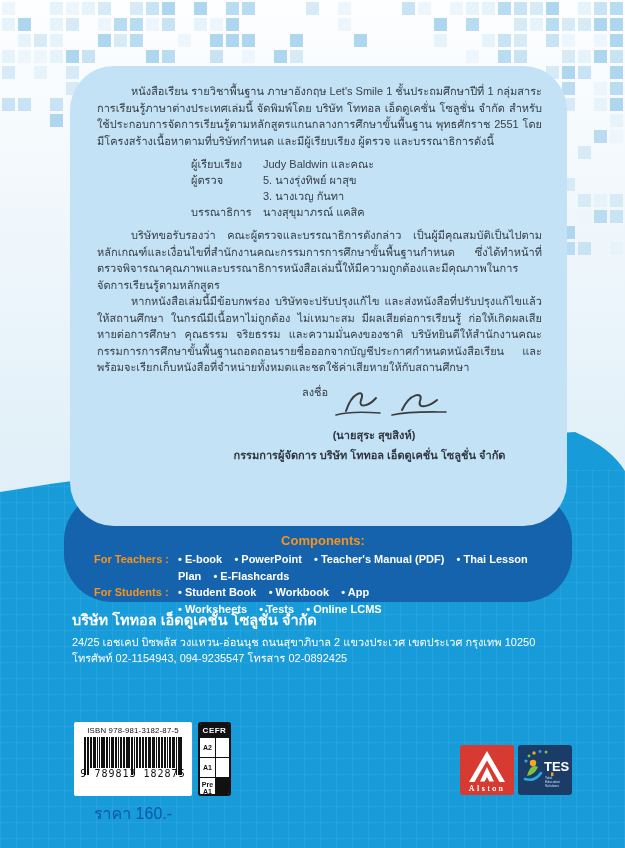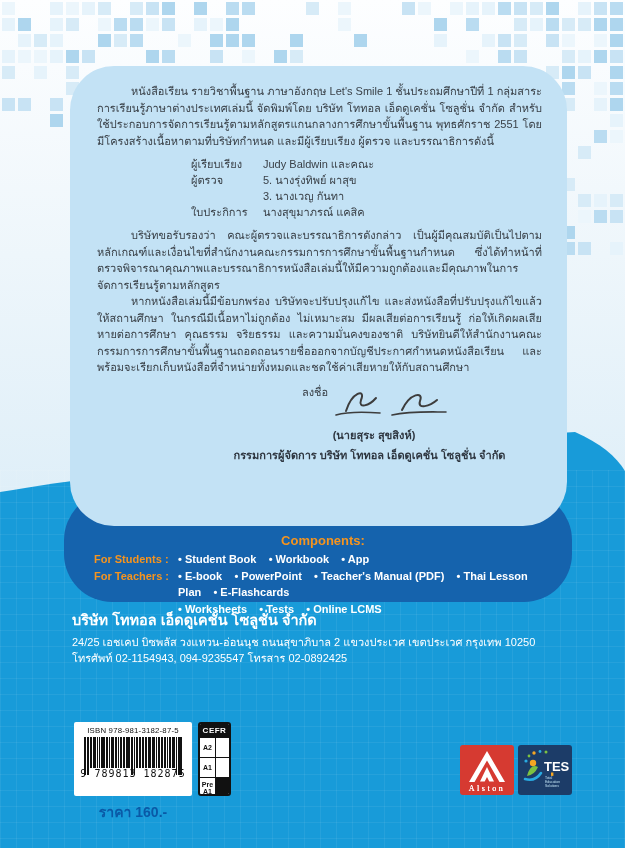--- a/index.html
+++ b/index.html
@@ -48,21 +48,21 @@
   .barcode-box{position:absolute;left:74px;top:722px;width:118px;height:74px;background:#fff;
         border-radius:2px;box-sizing:border-box;padding:4px 6px 3px 6px;}
   .isbn{font-size:7.8px;color:#111;text-align:center;letter-spacing:.2px;white-space:nowrap;}
   .bars{display:flex;align-items:flex-start;column-gap:1px;height:38px;margin-top:2px;
         justify-content:center;}
   .bar{background:#111;height:31px;}
   .bar.tall{height:38px;}
   .digits{font-family:"DejaVu Sans Mono",monospace;font-size:10px;color:#111;text-align:center;
         margin-top:-7px;background:transparent;letter-spacing:1px;white-space:nowrap;}
   .price{position:absolute;left:74px;top:801px;width:118px;text-align:center;
-        font-size:14px;font-weight:bold;color:#0a59a6;}
+        font-size:16px;font-weight:normal;color:#0a59a6;}
   
   .cefr{position:absolute;left:198px;top:722px;width:33px;height:74px;background:#fff;
         border:2px solid #111;border-radius:3px;box-sizing:border-box;overflow:hidden;}
   .cefr-head{background:#111;color:#fff;font-size:8px;font-weight:bold;text-align:center;
         line-height:13px;letter-spacing:.5px;}
   .cefr-row{display:flex;height:19px;border-top:1.5px solid #111;}
   .cefr-row:first-of-type{border-top:none;}
   .cefr-label{width:15px;flex:0 0 15px;border-right:1.5px solid #111;font-size:7px;font-weight:bold;
         color:#111;display:flex;align-items:center;justify-content:center;text-align:center;
         white-space:pre-line;line-height:1;}
@@ -237,26 +237,26 @@
 
   <svg class="wave" viewBox="0 0 625 848" preserveAspectRatio="none">
     <path d="M0,492 C150,466 420,441 575,432 C600,443 616,456 625,471 L625,848 L0,848 Z" fill="#189bd9"></path>
   </svg>
   <div class="grid-overlay"></div>
 
   <div class="pill">
     <div class="pill-inner">
       <div class="pill-head">Components:</div>
       <div class="pill-row">
+        <span class="pill-label">For Teachers :</span>
+        <span class="pill-items">• E-book    • PowerPoint    • Teacher's Manual (PDF)    • Thai Lesson Plan    • E-Flashcards</span>
+      </div>
+      <div class="pill-row">
         <span class="pill-label">For Students :</span>
         <span class="pill-items">• Student Book    • Workbook    • App</span>
-      </div>
-      <div class="pill-row">
-        <span class="pill-label">For Teachers :</span>
-        <span class="pill-items">• E-book    • PowerPoint    • Teacher's Manual (PDF)    • Thai Lesson Plan    • E-Flashcards</span>
       </div>
       <div class="pill-row">
         <span class="pill-label"></span>
         <span class="pill-items">• Worksheets    • Tests    • Online LCMS</span>
       </div>
     </div>
   </div>
 
   <div class="card">
     <div class="card-inner">
@@ -268,21 +268,21 @@
         </div>
         <div class="credit-row">
           <span class="credit-label">ผู้ตรวจ</span>
           <span class="credit-value">5. นางรุ่งทิพย์ ผาสุข</span>
         </div>
         <div class="credit-row">
           <span class="credit-label"></span>
           <span class="credit-value">3. นางเวญ กันทา</span>
         </div>
         <div class="credit-row">
-          <span class="credit-label">ใบประกิการ</span>
+          <span class="credit-label">บรรณาธิการ</span>
           <span class="credit-value">นางสุขุมาภรณ์ แคสิค</span>
         </div>
       </div>
       <p class="para"><span class="indent"></span><span>บริษัทขอรับรองว่า คณะผู้ตรวจและบรรณาธิการดังกล่าว เป็นผู้มีคุณสมบัติเป็นไปตามหลักเกณฑ์และเงื่อนไขที่สำนักงานคณะกรรมการการศึกษาขั้นพื้นฐานกำหนด ซึ่งได้ทำหน้าที่ตรวจพิจารณาคุณภาพและบรรณาธิการหนังสือเล่มนี้ให้มีความถูกต้องและมีคุณภาพในการจัดการเรียนรู้ตามหลักสูตร</span></p>
       <p class="para"><span class="indent"></span><span>หากหนังสือเล่มนี้มีข้อบกพร่อง บริษัทจะปรับปรุงแก้ไข และส่งหนังสือที่ปรับปรุงแก้ไขแล้วให้สถานศึกษา ในกรณีมีเนื้อหาไม่ถูกต้อง ไม่เหมาะสม มีผลเสียต่อการเรียนรู้ ก่อให้เกิดผลเสียหายต่อการศึกษา คุณธรรม จริยธรรม และความมั่นคงของชาติ บริษัทยินดีให้สำนักงานคณะกรรมการการศึกษาขั้นพื้นฐานถอดถอนรายชื่อออกจากบัญชีประกาศกำหนดหนังสือเรียน และพร้อมจะเรียกเก็บหนังสือที่จำหน่ายทั้งหมดและชดใช้ค่าเสียหายให้กับสถานศึกษา</span></p>
       <div class="sig-block">
         <div class="sig-row">
           <span class="sig-label">ลงชื่อ</span>
           <svg class="sig-svg" width="130" height="38" viewBox="0 0 130 38">
             <path d="M12,26 C18,7 32,3 27,15 C24,24 35,21 42,13" stroke="#3d3d3d" stroke-width="2" fill="none" stroke-linecap="round"></path>

